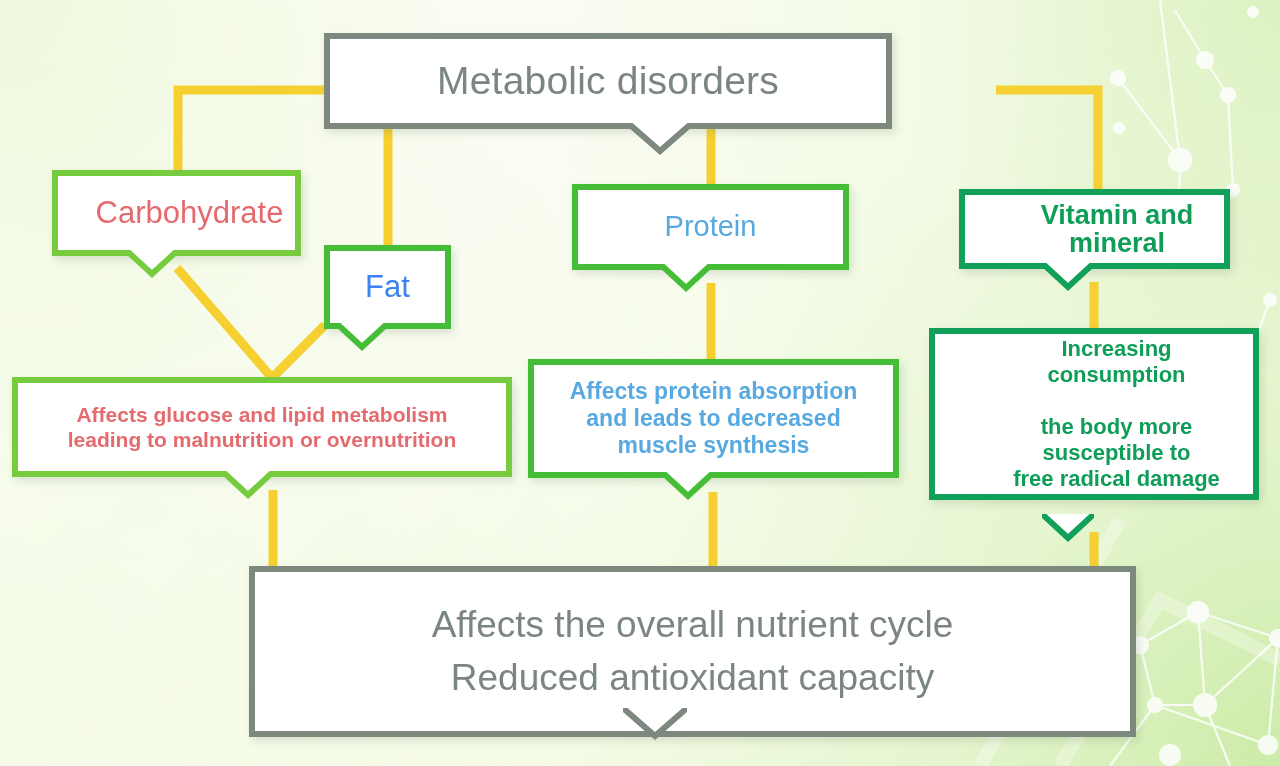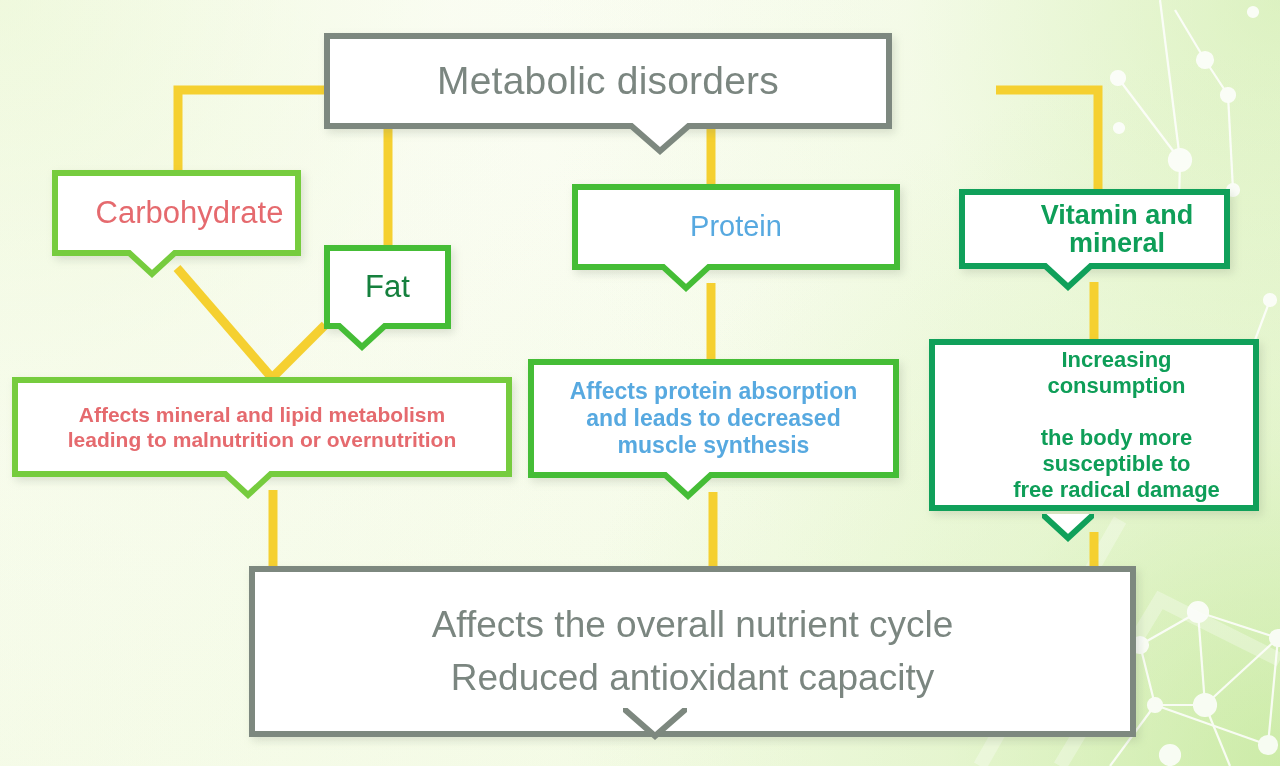--- a/index.html
+++ b/index.html
@@ -45,47 +45,47 @@
   .g-border{border:6px solid #7d887f;}
   .g-text{color:#7b8680;}
   
   .lg-border{border:6px solid #76cc3e;}
   
   .mg-border{border:6px solid #45bd36;}
   
   .dg-border{border:6px solid #10a05a;}
 
   .t-red{color:#e56a6e;}
-  .t-orange{color:#15803d;}
+  .t-orange{color:#3b82f6;}
   .t-blue{color:#57a9e0;}
   .t-dgreen{color:#0e9e58;margin-left:45px;}
 
   
   #n-top{left:324px;top:33px;width:568px;height:96px;}
   #n-top .txt{font-size:39px;font-weight:400;letter-spacing:.2px;}
 
   #n-carb{left:52px;top:170px;width:249px;height:86px;}
   #n-carb .txt{font-size:31px;font-weight:400;padding-left:36px;}
 
   #n-fat{left:324px;top:245px;width:127px;height:84px;}
   #n-fat .txt{font-size:31px;font-weight:400;}
 
-  #n-prot{left:572px;top:184px;width:328px;height:86px;justify-content:center;}
+  #n-prot{left:572px;top:184px;width:277px;height:86px;justify-content:center;}
   #n-prot .txt{font-size:29px;font-weight:400;}
 
   #n-vit{left:959px;top:189px;width:271px;height:80px;}
   #n-vit .txt{font-size:27px;font-weight:700;line-height:1.04;}
 
   #n-carb-eff{left:12px;top:377px;width:500px;height:100px;}
   #n-carb-eff .txt{font-size:21px;font-weight:700;line-height:1.2;}
 
   #n-prot-eff{left:528px;top:359px;width:371px;height:119px;}
   #n-prot-eff .txt{font-size:23px;font-weight:700;line-height:1.17;}
 
-  #n-vit-eff{left:929px;top:339px;width:330px;height:172px;}
+  #n-vit-eff{left:929px;top:328px;width:330px;height:172px;}
   #n-vit-eff .txt{font-size:22px;font-weight:700;line-height:1.18;}
 
   #n-bottom{left:249px;top:566px;width:887px;height:171px;}
   #n-bottom .txt{font-size:37px;font-weight:400;line-height:1.42;}
 </style>
 </head>
 <body>
 
 <div id="stage">
 
@@ -200,21 +200,21 @@
       <span>mineral</span>
     </span>
   </div>
   <svg class="notch" style="left:1068px;top:263px;" width="52" height="30" viewBox="0 0 52 30">
     <path d="M0 0 L26 24 L52 0 L52 -8 L0 -8 Z" fill="#ffffff"></path>
     <path d="M0 0 L26 24 L52 0" fill="none" stroke="#10a05a" stroke-width="6" stroke-linejoin="miter"></path>
   </svg>
 
   <div class="node lg-border" id="n-carb-eff">
     <span class="txt t-red">
-      <span>Affects mineral and lipid metabolism</span><br>
+      <span>Affects glucose and lipid metabolism</span><br>
       <span>leading to malnutrition or overnutrition</span>
     </span>
   </div>
   <svg class="notch" style="left:248px;top:471px;" width="52" height="30" viewBox="0 0 52 30">
     <path d="M0 0 L26 24 L52 0 L52 -8 L0 -8 Z" fill="#ffffff"></path>
     <path d="M0 0 L26 24 L52 0" fill="none" stroke="#76cc3e" stroke-width="6" stroke-linejoin="miter"></path>
   </svg>
 
   <div class="node mg-border" id="n-prot-eff">
     <span class="txt t-blue">

